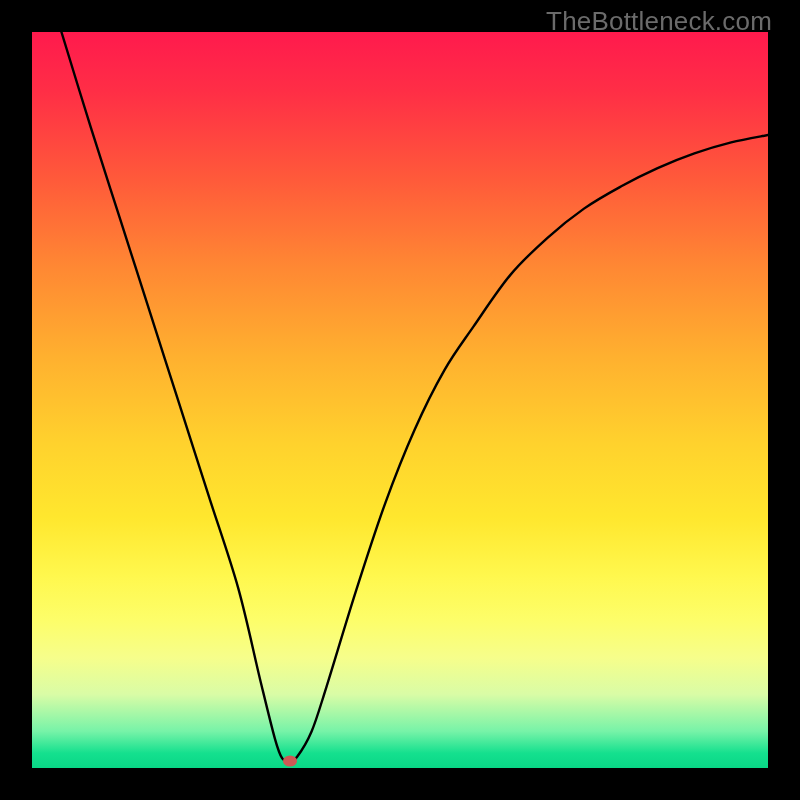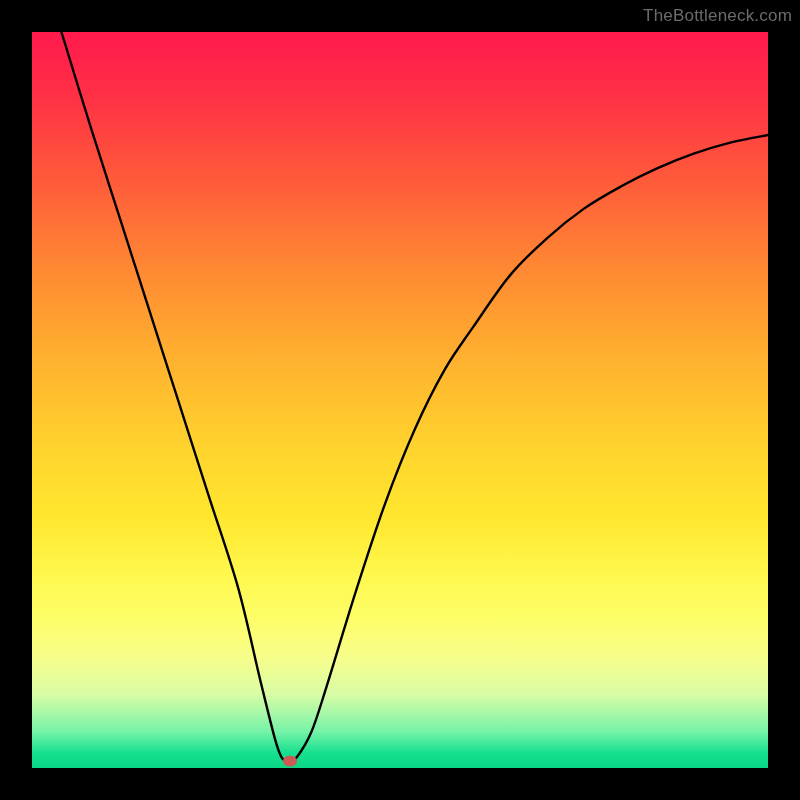--- a/index.html
+++ b/index.html
@@ -36,23 +36,23 @@
       #f6fe8b 85%,
       #d9fca6 90%,
       #77f3a8 95%,
       #14e08e 98%,
       #09d786 100%
     );
   }
   .watermark {
     position: absolute;
     top: 6px;
-    right: 8px;
+    right: 28px;
     color: #6b6b6b;
-    font-size: 17px;
+    font-size: 26px;
     font-weight: 400;
     letter-spacing: 0.2px;
     font-family: Arial, Helvetica, sans-serif;
   }
   .curve-svg {
     position: absolute;
     left: 0;
     top: 0;
     width: 736px;
     height: 736px;

